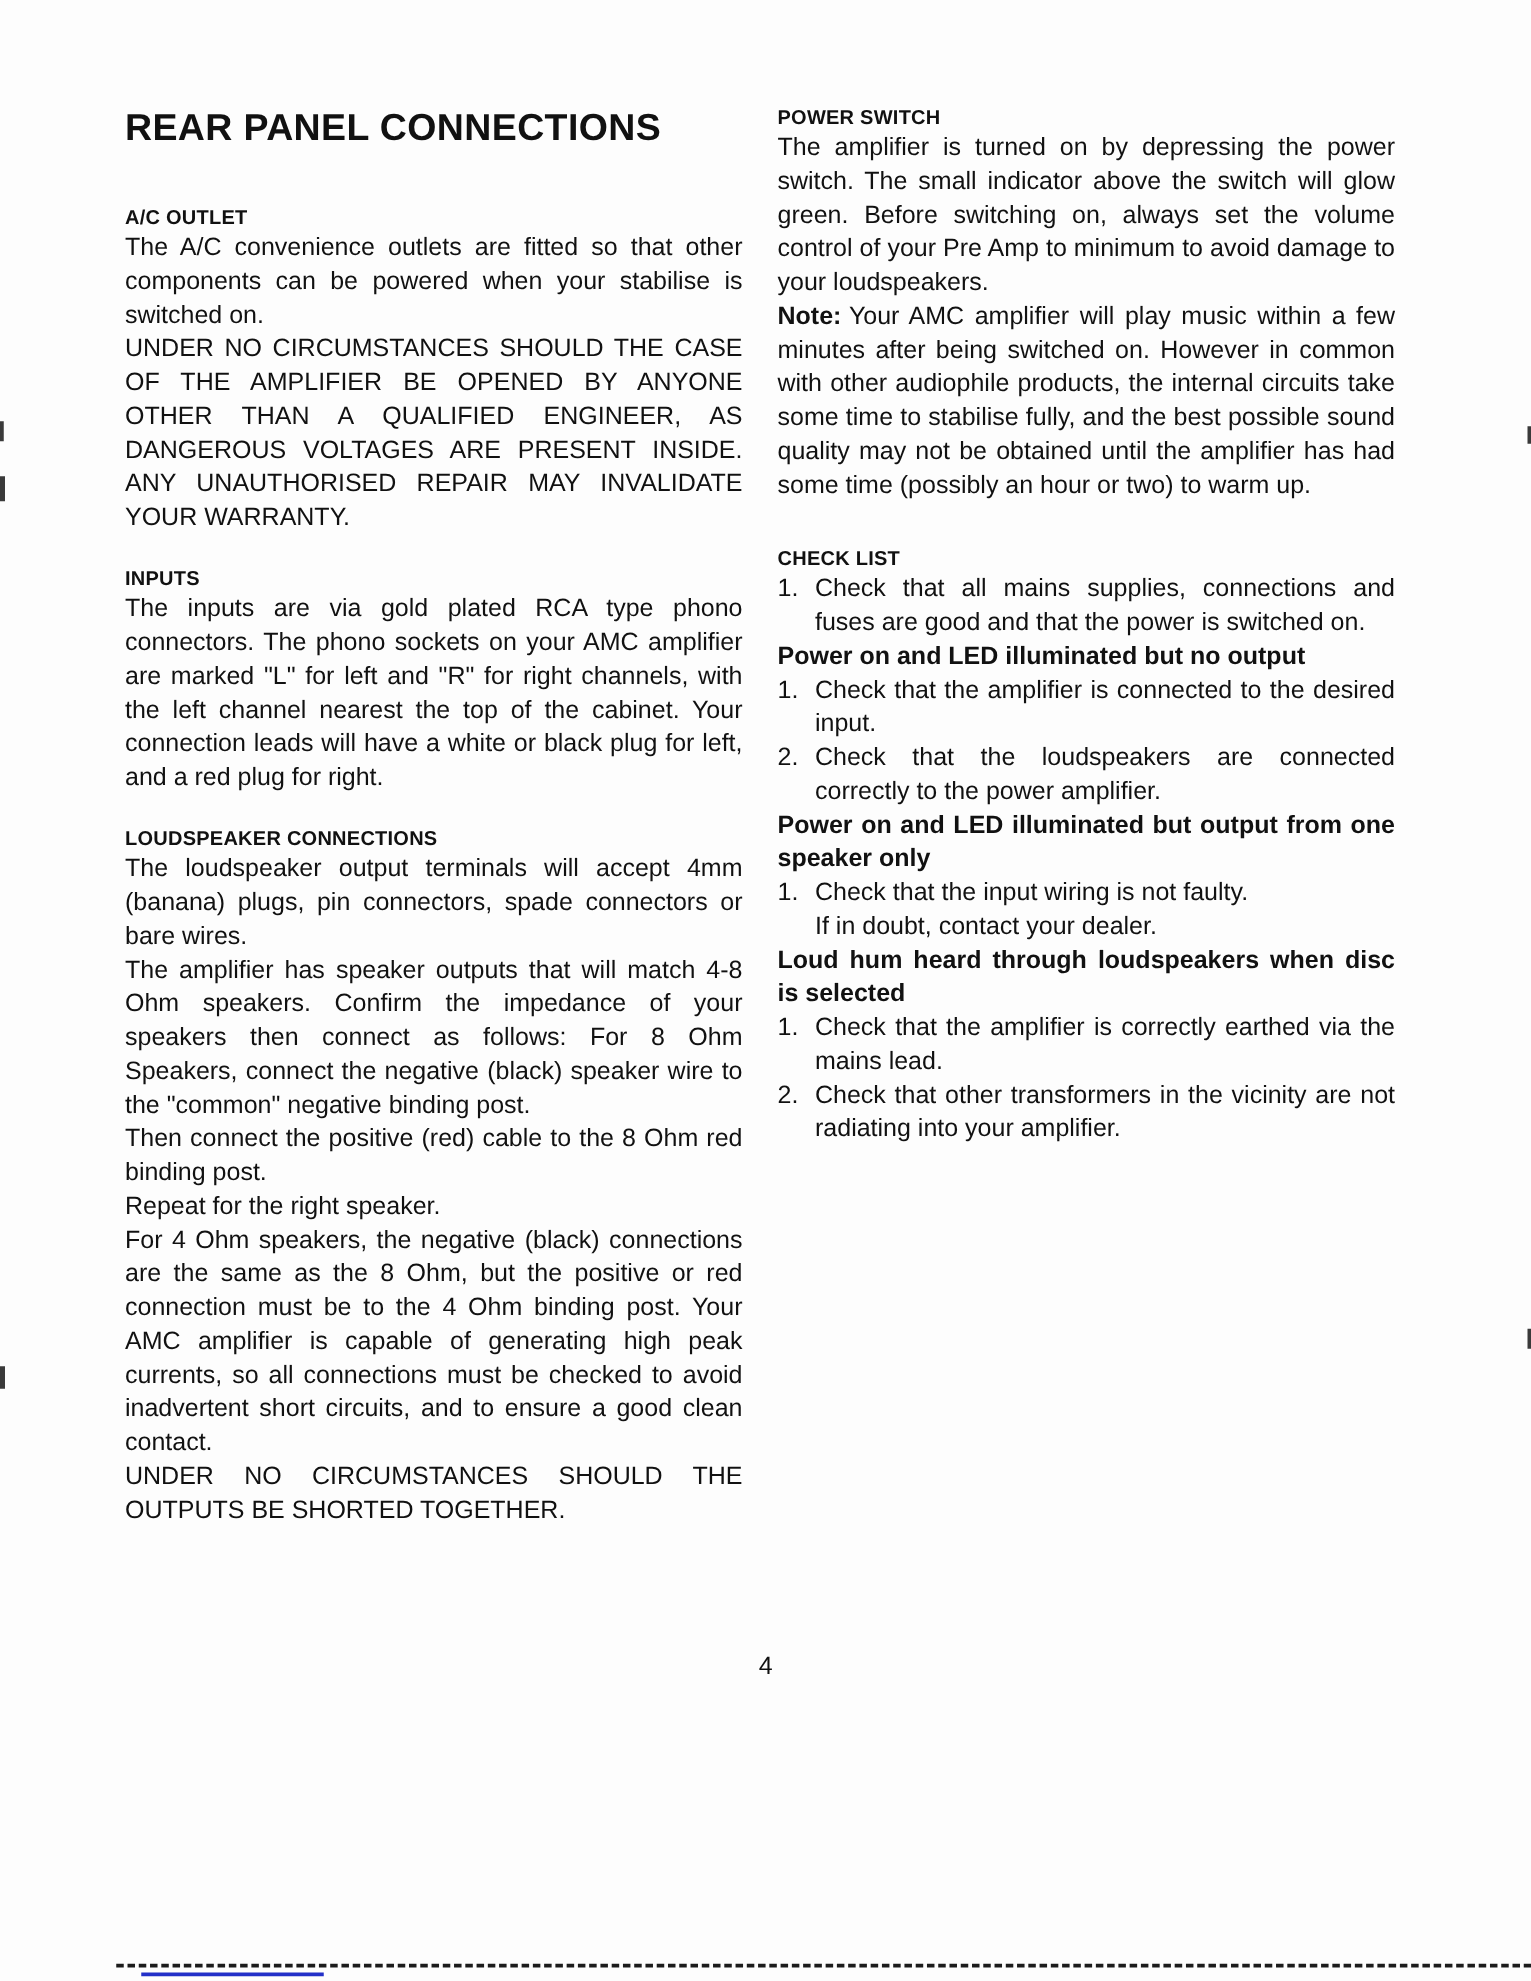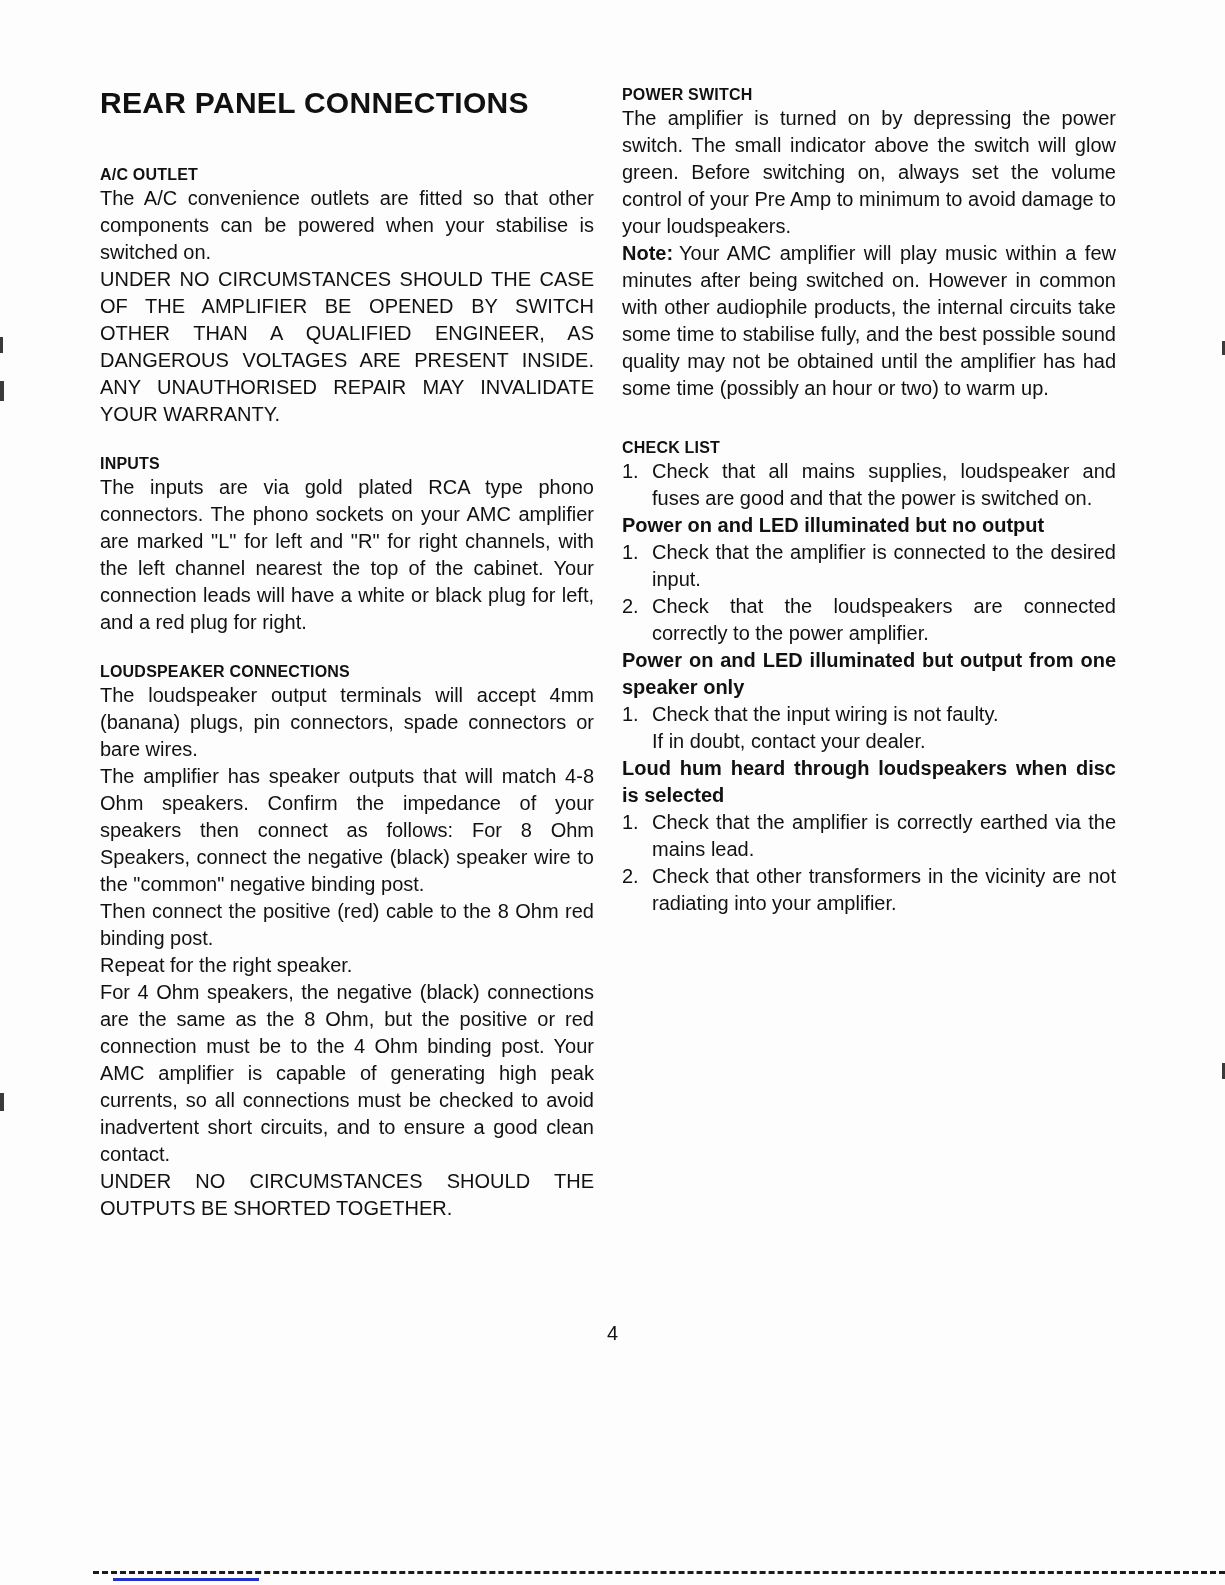--- a/index.html
+++ b/index.html
@@ -35,21 +35,21 @@
 </style>
 </head>
 <body>
 
 <div class="col col-left">
   <h1 class="doc-title">REAR PANEL CONNECTIONS</h1>
 
   <div class="sec">
     <h2>A/C OUTLET</h2>
     <p>The A/C convenience outlets are fitted so that other components can be powered when your stabilise is switched on.</p>
-    <p>UNDER NO CIRCUMSTANCES SHOULD THE CASE OF THE AMPLIFIER BE OPENED BY SWITCH OTHER THAN A QUALIFIED ENGINEER, AS DANGEROUS VOLTAGES ARE PRESENT INSIDE. ANY UNAUTHORISED REPAIR MAY INVALIDATE YOUR WARRANTY.</p>
+    <p>UNDER NO CIRCUMSTANCES SHOULD THE CASE OF THE AMPLIFIER BE OPENED BY ANYONE OTHER THAN A QUALIFIED ENGINEER, AS DANGEROUS VOLTAGES ARE PRESENT INSIDE. ANY UNAUTHORISED REPAIR MAY INVALIDATE YOUR WARRANTY.</p>
   </div>
 
   <div class="sec">
     <h2>INPUTS</h2>
     <p>The inputs are via gold plated RCA type phono connectors. The phono sockets on your AMC amplifier are marked "L" for left and "R" for right channels, with the left channel nearest the top of the cabinet. Your connection leads will have a white or black plug for left, and a red plug for right.</p>
   </div>
 
   <div class="sec">
     <h2>LOUDSPEAKER CONNECTIONS</h2>
     <p>The loudspeaker output terminals will accept 4mm (banana) plugs, pin connectors, spade connectors or bare wires.</p>
@@ -69,21 +69,21 @@
     <p>
       <span class="lead">Note:</span><span>Your AMC amplifier will play music within a few minutes after being switched on. However in common with other audiophile products, the internal circuits take some time to stabilise fully, and the best possible sound quality may not be obtained until the amplifier has had some time (possibly an hour or two) to warm up.</span>
     </p>
   </div>
 
   <div class="sec checklist">
     <h2>CHECK LIST</h2>
 
     <div class="step">
       <span class="num">1.</span>
-      <span class="txt">Check that all mains supplies, loudspeaker and fuses are good and that the power is switched on.</span>
+      <span class="txt">Check that all mains supplies, connections and fuses are good and that the power is switched on.</span>
     </div>
 
     <p class="problem">Power on and LED illuminated but no output</p>
     <div class="step">
       <span class="num">1.</span>
       <span class="txt">Check that the amplifier is connected to the desired input.</span>
     </div>
     <div class="step">
       <span class="num">2.</span>
       <span class="txt">Check that the loudspeakers are connected correctly to the power amplifier.</span>

